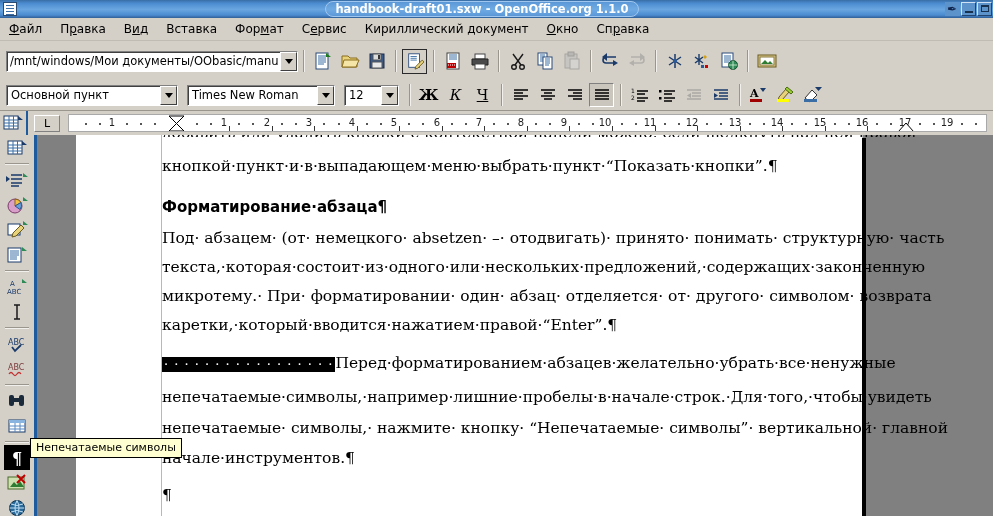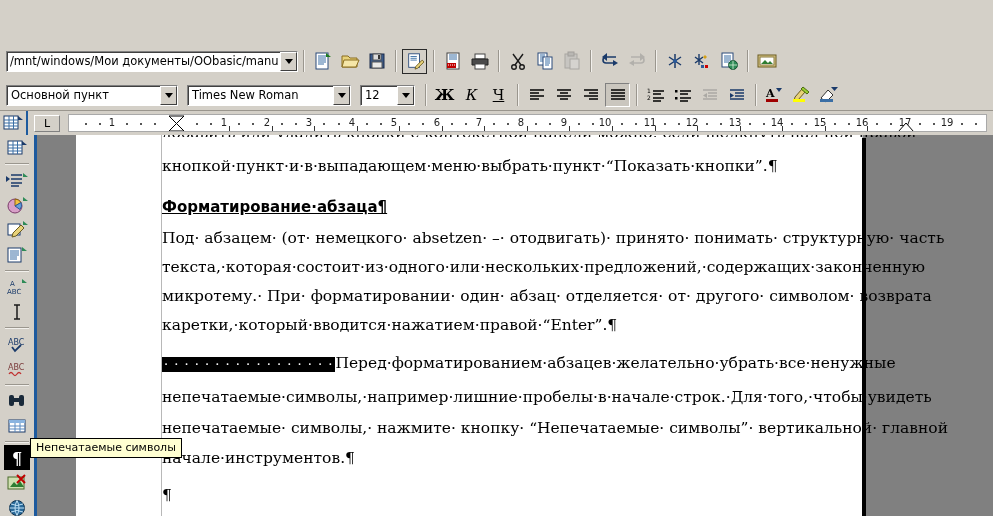--- a/index.html
+++ b/index.html
@@ -102,21 +102,21 @@
     box-shadow:inset 1px 1px 0 #404040;
     display:flex;align-items:center;box-sizing:border-box;
   }
   .combo .txt{flex:1 1 auto;padding-left:4px;font-size:11.5px;white-space:nowrap;overflow:hidden;color:#000;}
   .combo .arrowbtn{
     width:17px;height:19px;flex:0 0 auto;background:#d4d0c8;
     border:1px solid;border-color:#fff #404040 #404040 #fff;
     display:flex;align-items:center;justify-content:center;box-sizing:border-box;
   }
   .c-style{width:172px;}
-  .c-font{width:164px;margin-left:9px;}
+  .c-font{width:148px;margin-left:9px;}
   .c-size{width:55px;margin-left:9px;}
   .fbtn{
     width:25px;height:24px;display:flex;align-items:center;justify-content:center;
     font-family:"DejaVu Serif","Liberation Serif",serif;font-size:15px;color:#000;
     box-sizing:border-box;margin:0 1px;position:relative;
   }
   .fbtn.pressed{border:1px solid;border-color:#808080 #fff #fff #808080;background:#cac6be;}
   .fbtn b{font-weight:bold;}
   .fbtn i{font-style:italic;}
   .fbtn u{text-decoration:underline;}
@@ -180,40 +180,68 @@
     font-family:"DejaVu Serif","Liberation Serif",serif;
     color:#000;
   }
   .margin-line{position:absolute;left:85px;top:0;width:1px;height:381px;background:#b8b8b8;}
   .margin-line-r{position:absolute;left:786px;top:0;width:1px;height:381px;background:#b8b8b8;}
 
   .ln{
     position:absolute;left:0;white-space:nowrap;font-size:15.5px;line-height:16px;
   }
   .ln.clip-top{overflow:hidden;}
-  .heading{font-weight:bold;font-size:15px;font-family:"DejaVu Sans","Liberation Sans",sans-serif;text-decoration:underline;}
+  .heading{font-weight:bold;font-size:15px;font-family:"DejaVu Sans","Liberation Sans",sans-serif;}
   .selblock{
     display:inline-block;background:#000;color:#fff;padding:0 2px;
     letter-spacing:1px;font-size:13px;line-height:15px;vertical-align:middle;
   }
 
   
   .tooltip{
     position:absolute;left:30px;top:438px;
     background:#ffffd2;border:1px solid #000;
     padding:2px 5px 3px 5px;font-size:11px;color:#000;white-space:nowrap;
     font-family:"DejaVu Sans",sans-serif;z-index:50;
   }
 </style>
 </head>
 <body>
 
 <div class="app">
 
-
+  <div class="titlebar">
+    <div class="tb-appicon"></div>
+    <div class="tb-title-wrap">
+      <div class="tb-title">handbook-draft01.sxw - OpenOffice.org 1.1.0</div>
+    </div>
+    <div class="tb-btns">
+      <div class="tb-btn pin">
+        <span class="pin-glyph">✒</span>
+      </div>
+      <div class="tb-btn">
+        <span class="min-glyph"></span>
+      </div>
+      <div class="tb-btn">
+        <span class="max-glyph"></span>
+      </div>
+    </div>
+  </div>
+
+  <div class="menubar">
+    <div class="menu-item"><u>Ф</u><span>айл</span></div>
+    <div class="menu-item">П<u>р</u>авка</div>
+    <div class="menu-item">В<u>и</u>д</div>
+    <div class="menu-item">Вставка</div>
+    <div class="menu-item">Фор<u>м</u>ат</div>
+    <div class="menu-item">С<u>е</u>рвис</div>
+    <div class="menu-item">Кириллический документ</div>
+    <div class="menu-item"><u>О</u>кно</div>
+    <div class="menu-item">Сп<u>р</u>авка</div>
+  </div>
 
   <div class="toolbar1">
 
     <div class="urlbox">
       <div class="txt" title="Путь к документу">/mnt/windows/Мои документы/OObasic/manu..</div>
       <div class="arrowbtn">
         <span class="caret-dn"></span>
       </div>
     </div>
 

